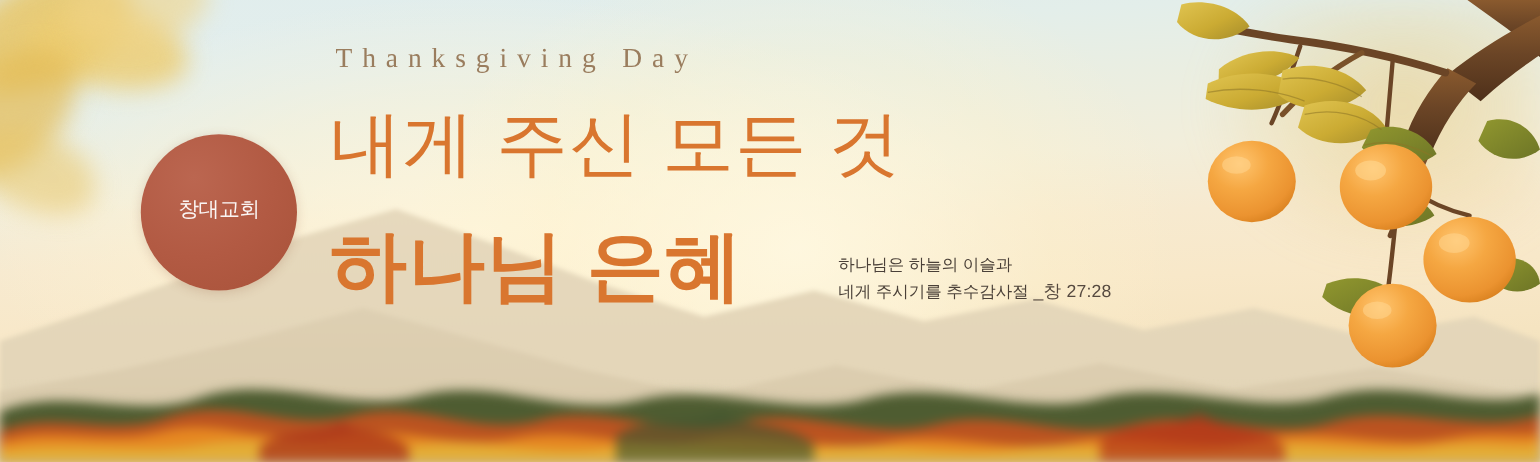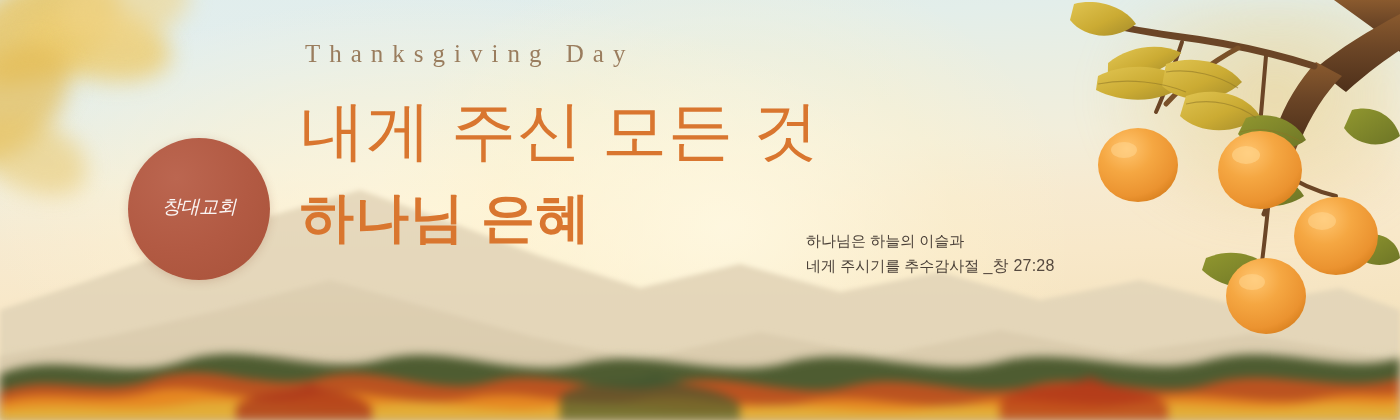--- a/index.html
+++ b/index.html
@@ -83,31 +83,30 @@
     position:absolute; right:0; top:0;
     width:330px; height:300px;
     background:radial-gradient(ellipse 75% 65% at 62% 32%, rgba(226,188,96,0.40) 0%, rgba(230,196,110,0.18) 46%, rgba(235,205,130,0) 74%);
     filter:blur(16px);
     pointer-events:none;
   }
 
   
   .badge {
     position:absolute;
-    left:128px; top:138px;
+    left:128px; top:122px;
     width:142px; height:142px;
     border-radius:50%;
     background:radial-gradient(circle at 34% 28%, #bb6650 0%, #b25a43 52%, #a85239 100%);
     display:flex; flex-direction:column;
     align-items:center; justify-content:center;
     color:#fff;
     text-align:center;
     line-height:1;
     box-shadow:0 2px 10px rgba(140,80,55,0.22);
-    font-style:italic;
   }
   .badge-church {
     font-size:19px;
     letter-spacing:-0.5px;
     opacity:.94;
     margin-bottom:6px;
     font-weight:400;
   }
   .badge-title {
     font-size:24px;
@@ -137,32 +136,32 @@
     left:300px; top:98px;
     font-size:65px;
     font-weight:400;
     letter-spacing:1px;
     color:#d9762f;
     white-space:nowrap;
     line-height:1;
   }
   .headline-2 {
     position:absolute;
-    left:300px; top:190px;
-    font-size:54px;
+    left:300px; top:206px;
+    font-size:70px;
     font-weight:700;
     letter-spacing:1px;
     color:#d9762f;
     white-space:nowrap;
     line-height:1;
   }
 
   .verse {
     position:absolute;
-    left:806px; top:229px;
+    left:762px; top:229px;
     color:#4a4038;
     font-size:15px;
     line-height:1.62;
     white-space:nowrap;
   }
   .verse-ref {
     font-size:16px;
     color:#55493f;
     letter-spacing:0.2px;
   }

